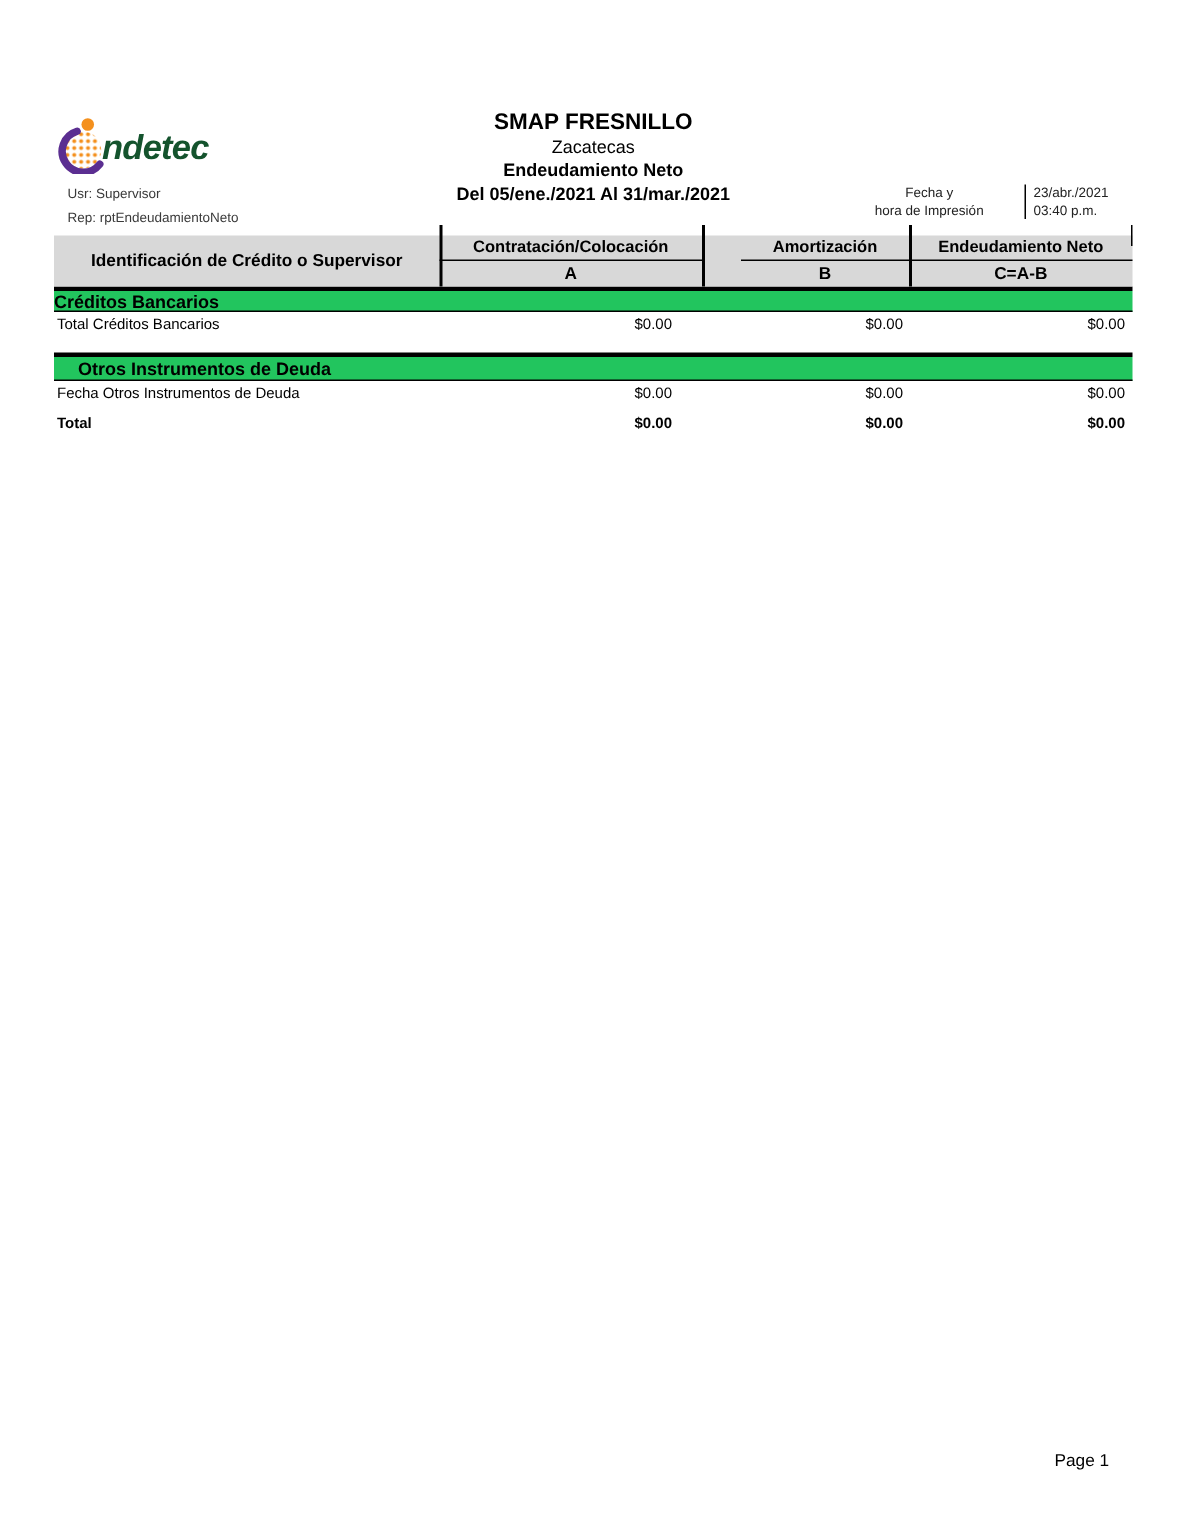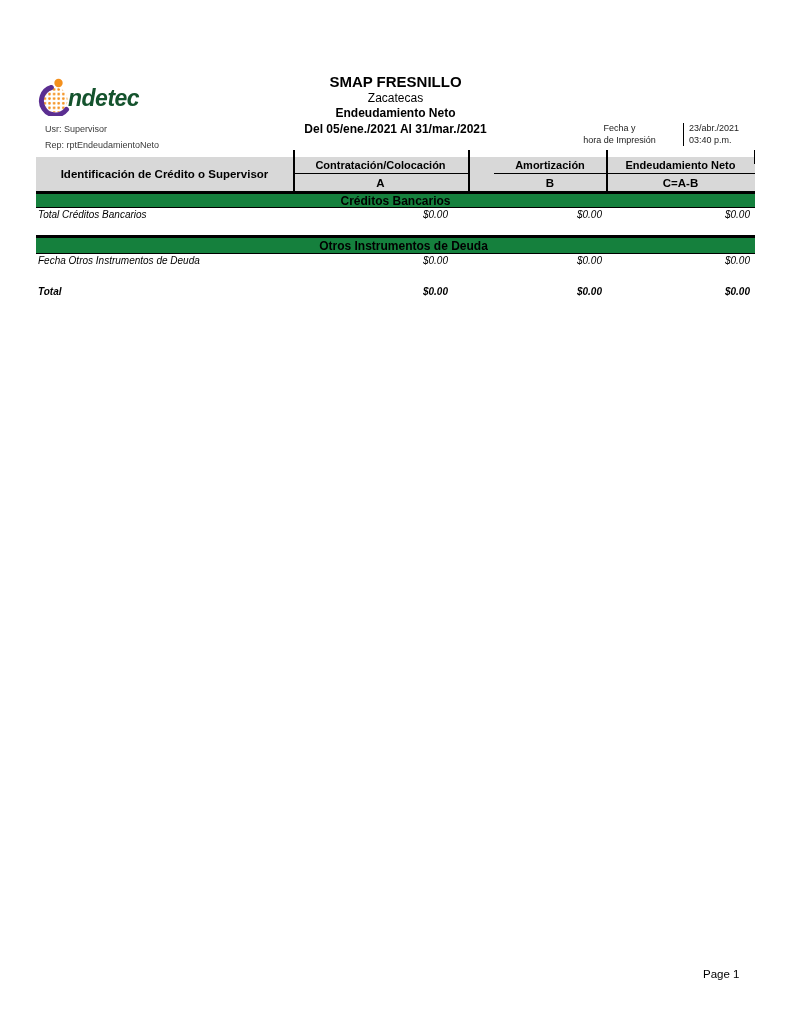--- a/index.html
+++ b/index.html
@@ -50,29 +50,29 @@
     font-size:11.5px; font-weight:bold;
   }
   .vsep { position:absolute; top:-7px; bottom:0; width:1.5px; background:#000; }
   .vsep.p1 { left:257px; } .vsep.p2 { left:432px; } .vsep.p3 { left:570px; }
   .vsep.p4 { left:717.5px; bottom:auto; height:14px; }
 
   .thick-line { height:2.5px; background:#000; }
   .thin-gap   { height:11px; }
 
   .section-band {
-    background:#15803d; border-bottom:1px solid #000;
-    text-align:center; font-size:12px; font-weight:bold;
+    background:#22c55e; border-bottom:1px solid #000;
+    font-size:12px; font-weight:bold;
     height:14.5px; line-height:14px;
   }
   .section-band.tall { height:16.5px; line-height:16px;padding-left:16px; }
 
-  .trow { display:flex; align-items:flex-start; height:15px; font-size:10px;font-style:italic; }
+  .trow { display:flex; align-items:center; height:15px; font-size:10px; }
   .trow.first { margin-top:1px; }
-  .trow.total { font-weight:bold; margin-top:16px; height:16px; }
+  .trow.total { font-weight:bold; margin-top:4px; height:16px; }
   .c0 { width:257px; padding-left:2px; }
   .c1 { width:175px; text-align:right; padding-right:20px; }
   .c2 { width:138px; text-align:right; padding-right:4px; }
   .c3 { width:149px; text-align:right; padding-right:5px; }
 
   
   .page-footer { position:absolute; left:703px; top:968px; font-size:11.5px; }
 </style>
 </head>
 <body>

